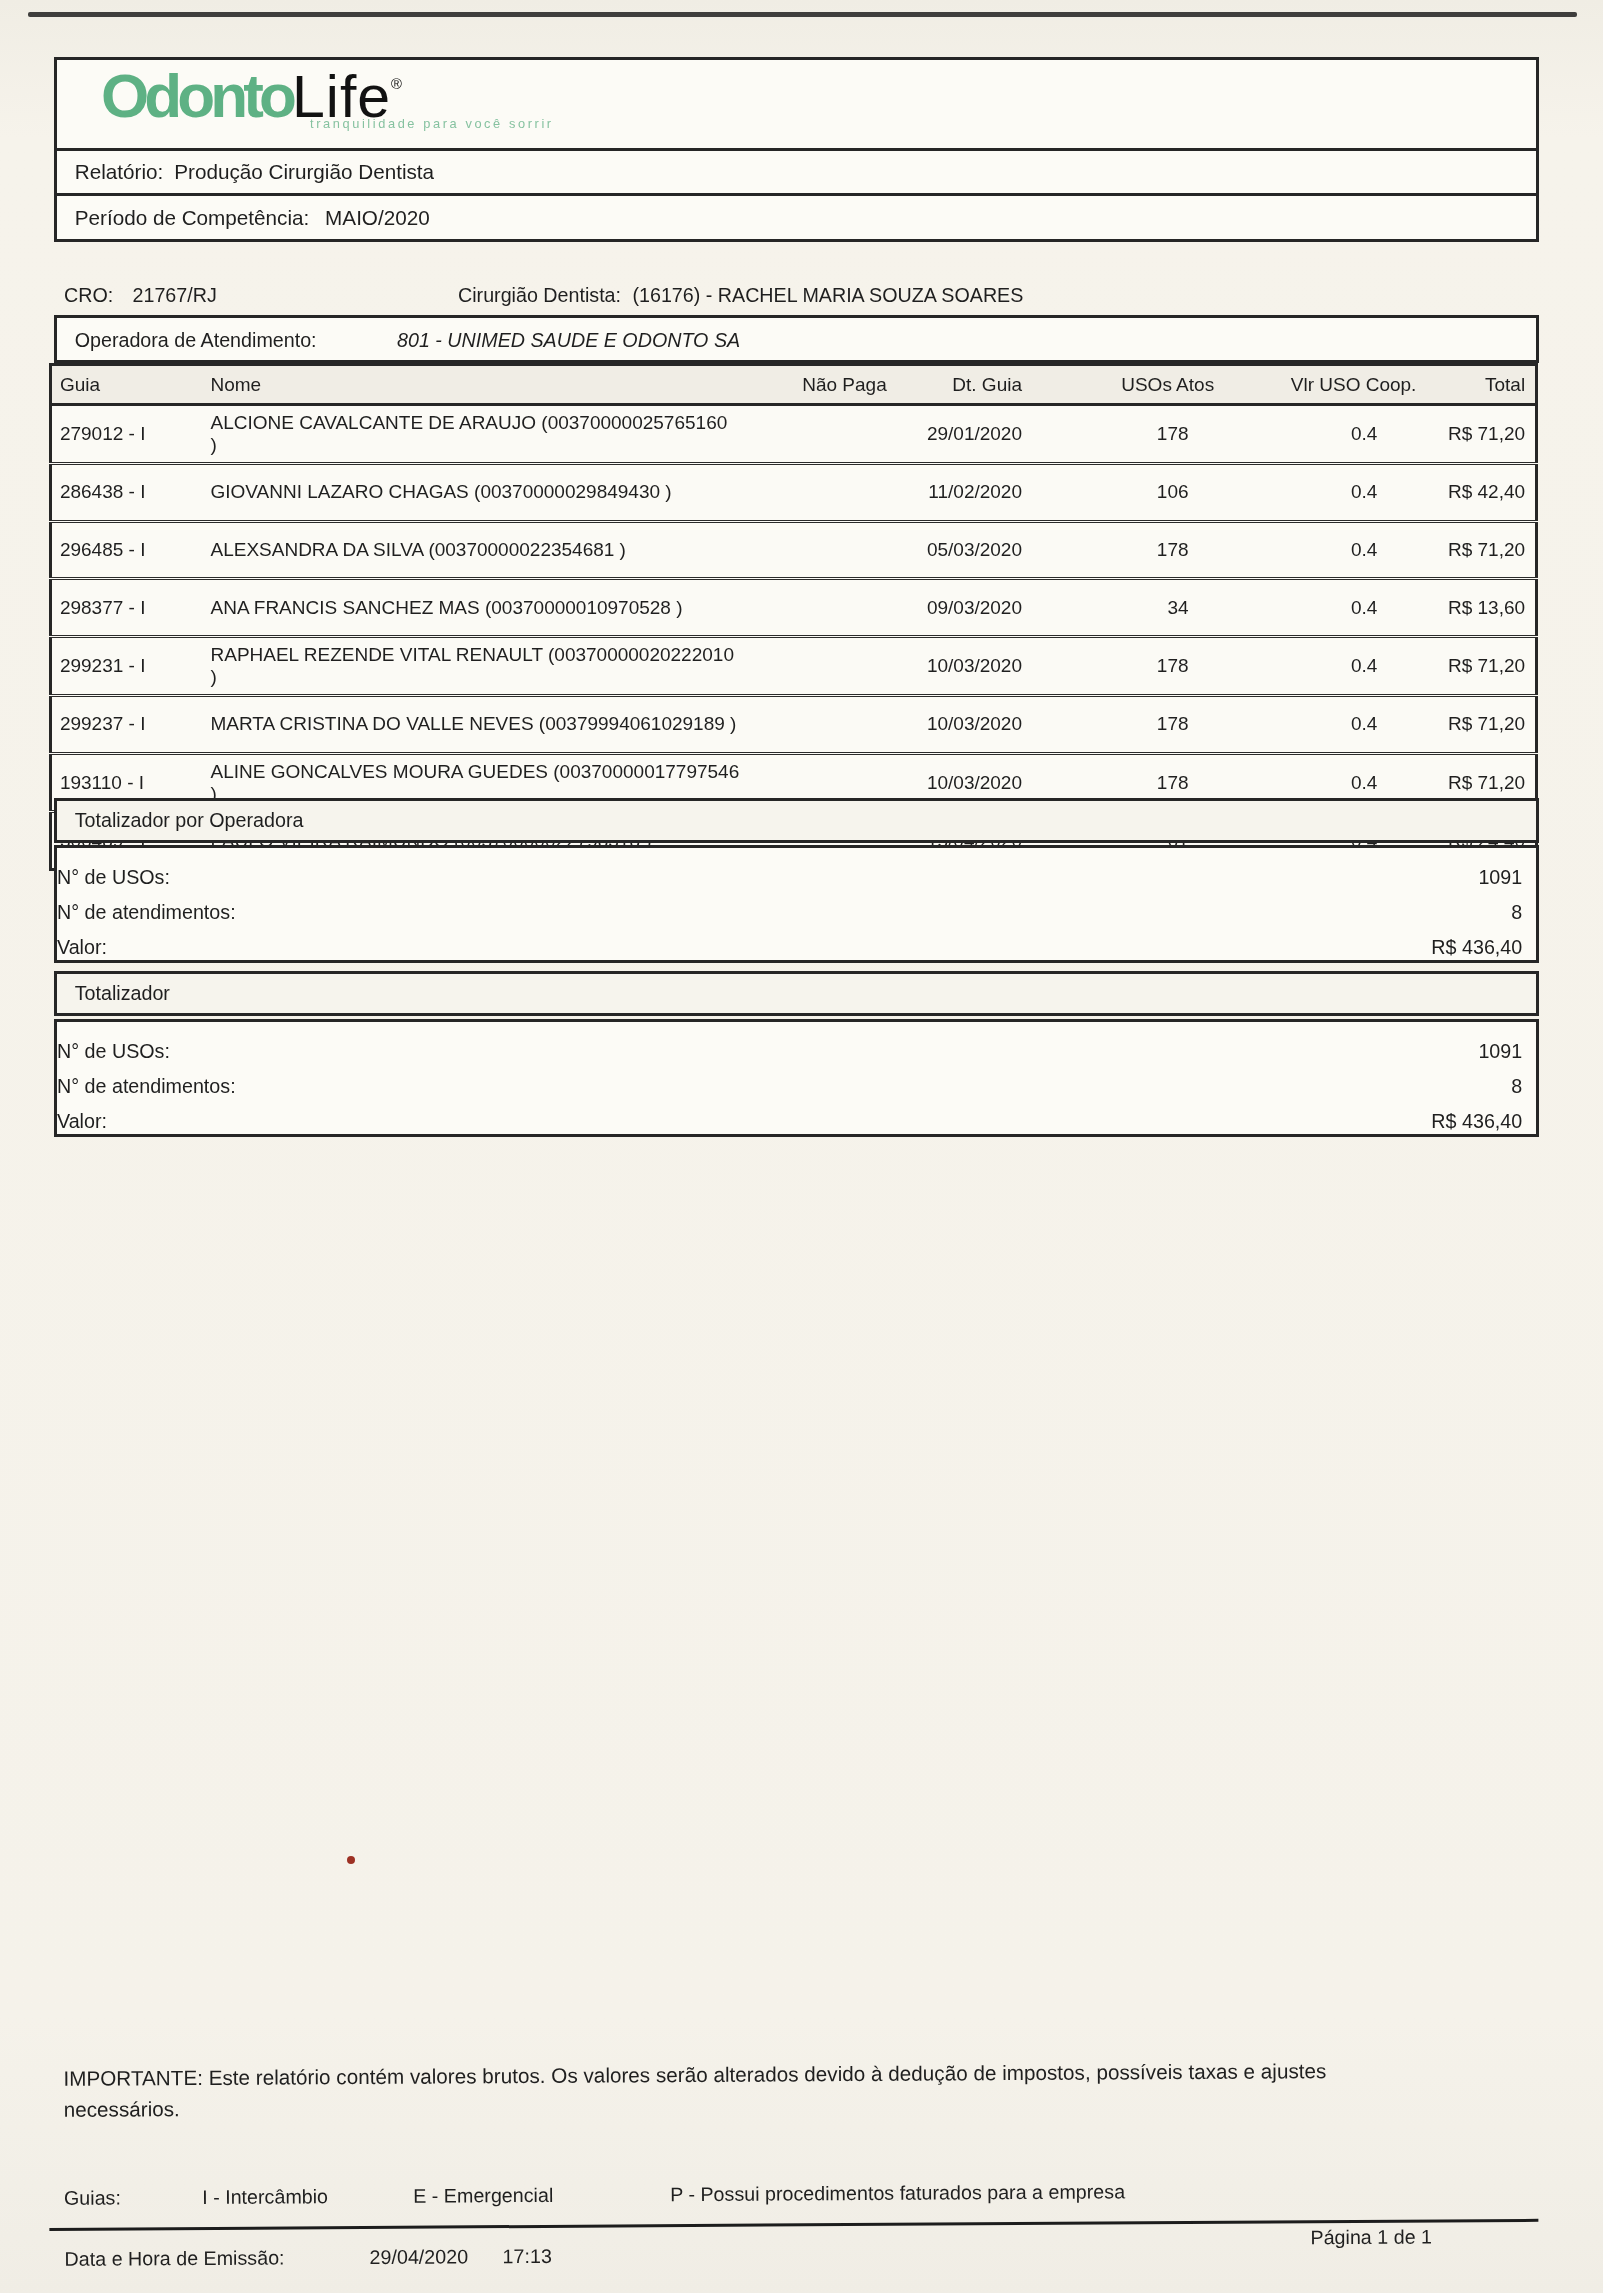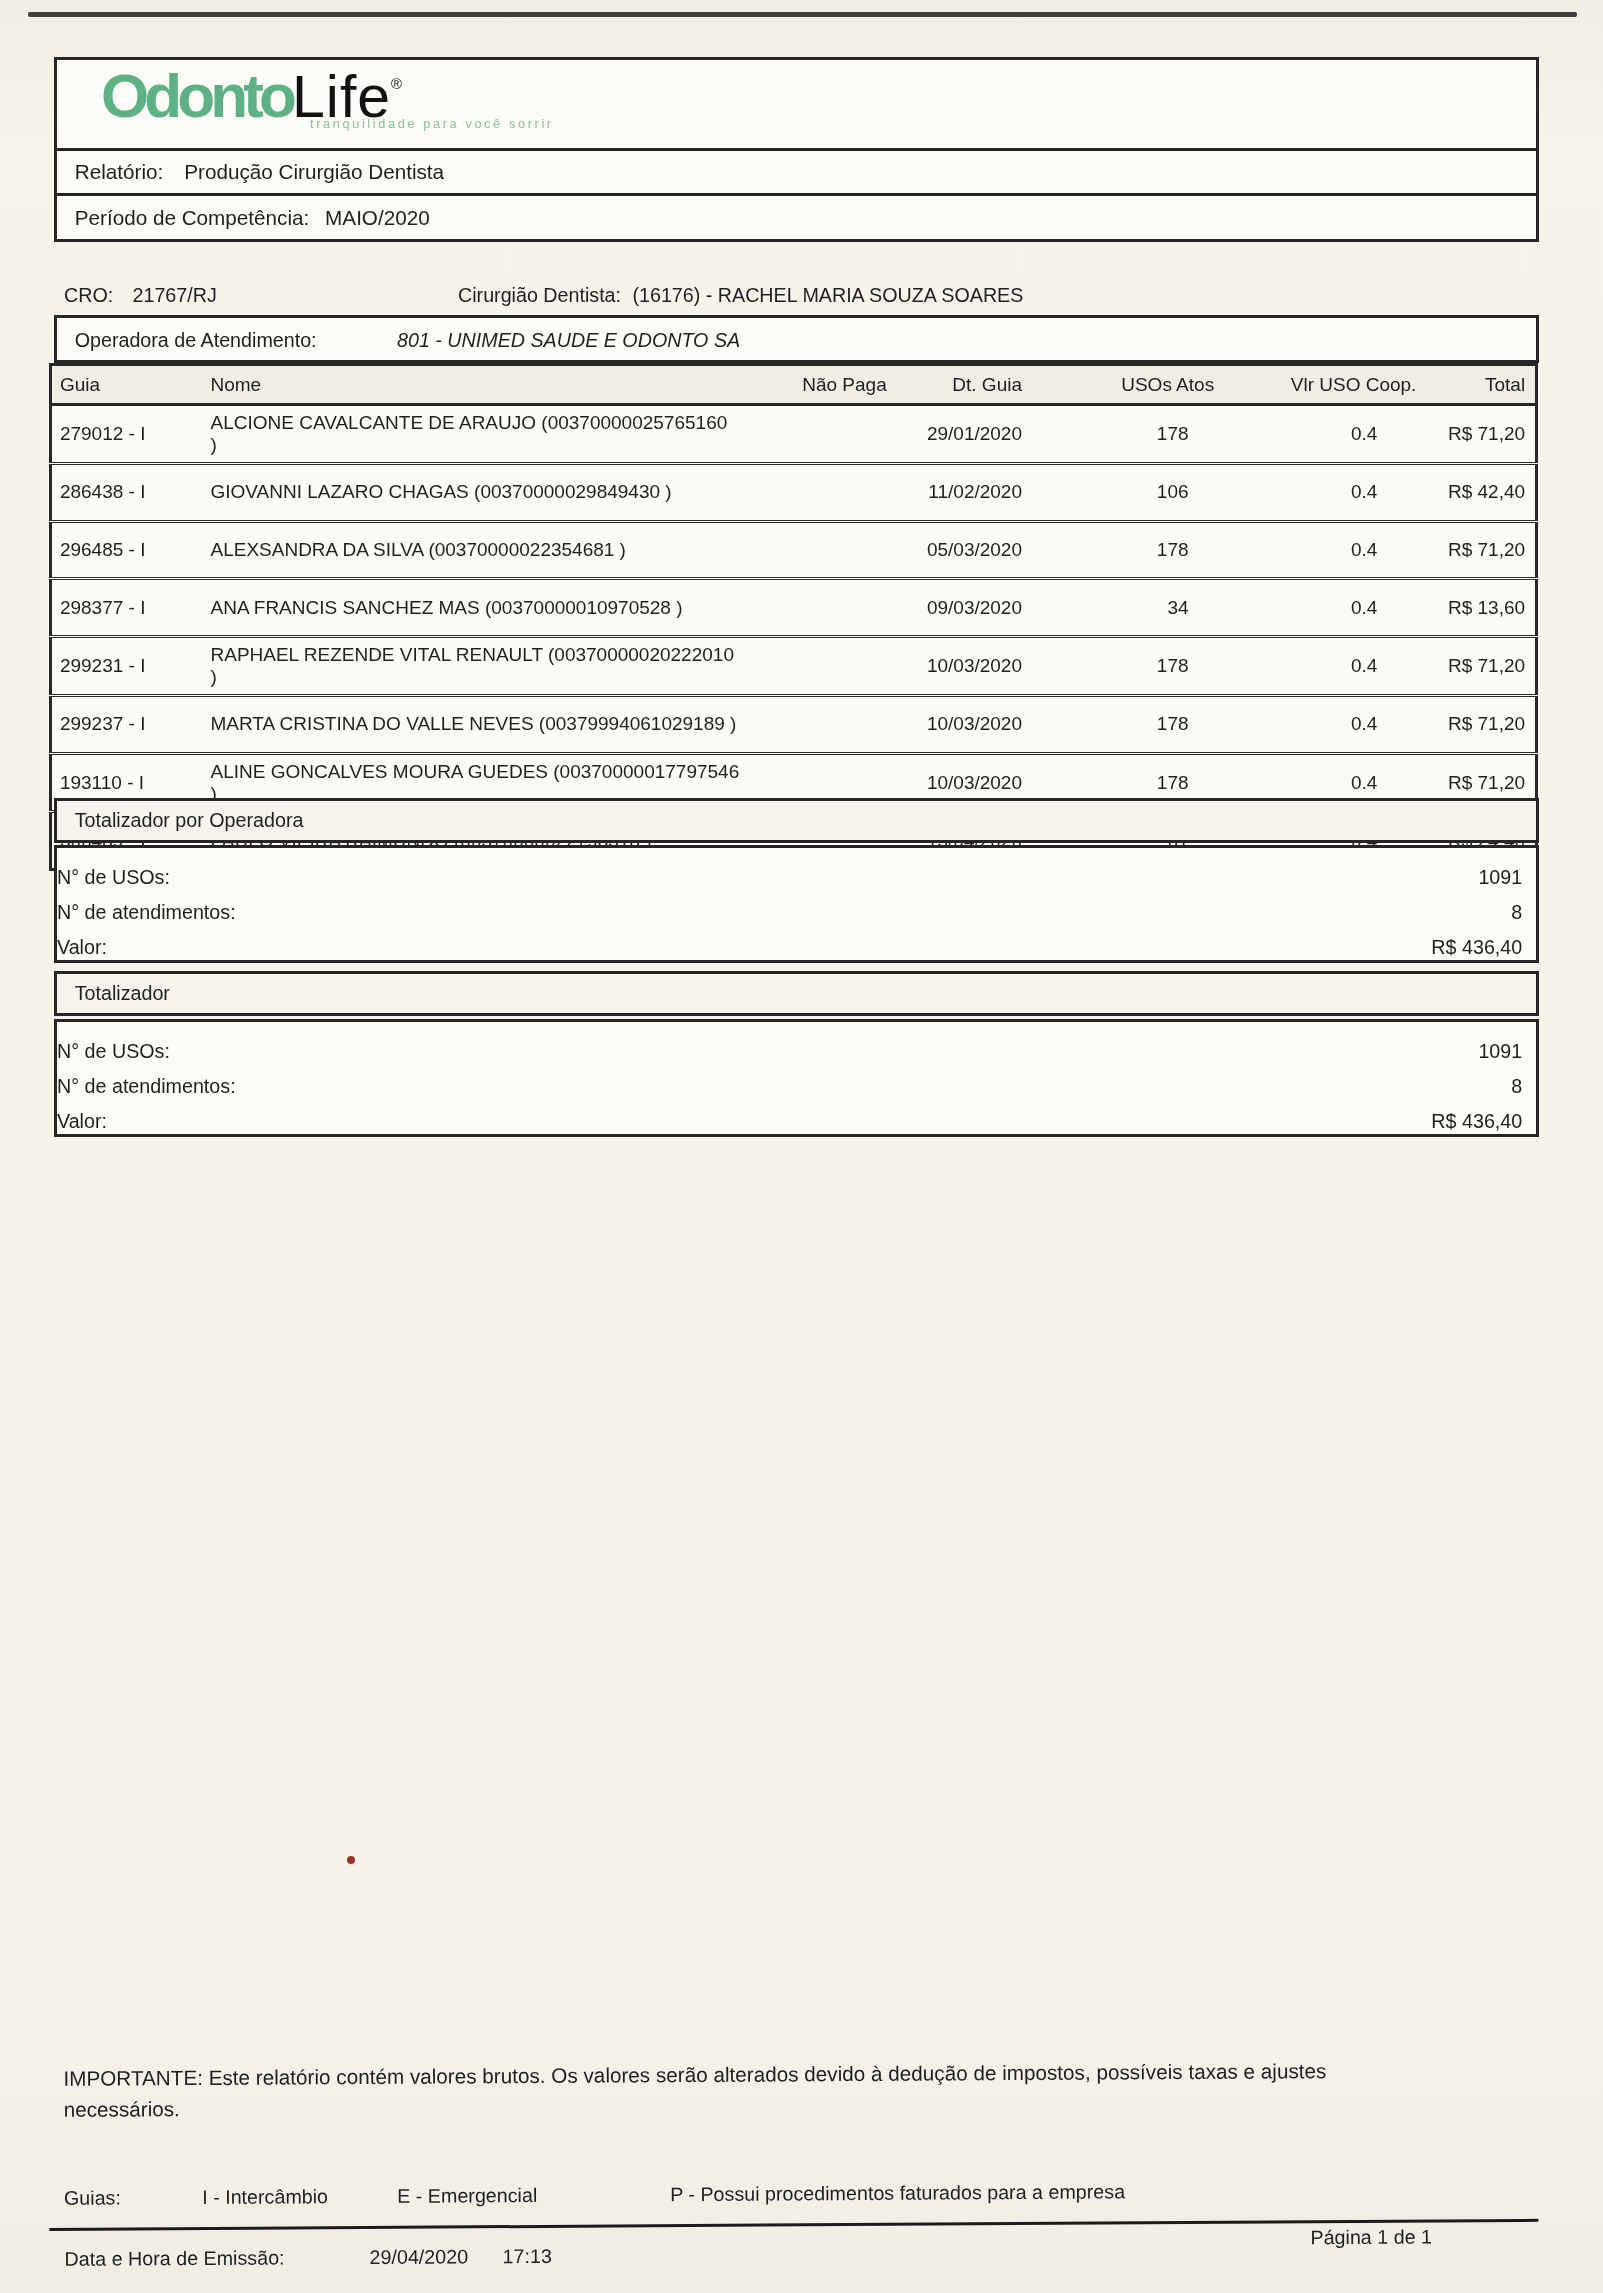--- a/index.html
+++ b/index.html
@@ -13,21 +13,21 @@
 
   
   .logo-box { left:54px; top:57px; width:1485px; height:112px; }
   .logo-wrap { padding:4.9px 0 0 44px; line-height:1; }
   .logo-odonto { font-size:62px; font-weight:700; color:#5eb184; letter-spacing:-4.9px; }
   .logo-life { font-size:59px; font-weight:400; color:#121212; letter-spacing:1px; }
   .logo-reg { font-size:14.8px; vertical-align:27.6px; color:#121212; }
   .logo-tagline { font-size:12.8px; color:#86c2a0; letter-spacing:2.6px; margin:-8.9px 0 0 209px; }
 
   
-  .report-bar { left:54px; top:148px; width:1485px; height:48px; display:flex; align-items:center; gap:21px; padding-left:17.7px; font-size:20.7px; }
+  .report-bar { left:54px; top:148px; width:1485px; height:48px; display:flex; align-items:center; gap:11px; padding-left:17.7px; font-size:20.7px; }
   .period-bar { left:54px; top:193px; width:1485px; height:49px; display:flex; align-items:center; gap:15.8px; padding-left:17.7px; font-size:20.7px; }
 
   
   .cro-line { position:absolute; left:64px; top:284px; width:1478px; font-size:19.7px; }
   .cro-label { margin-right:13.8px; }
   .dentist-span { position:absolute; left:394px; top:0; }
   .dentist-label { margin-right:5.9px; }
 
   
   .operadora-box { left:54px; top:315px; width:1485px; height:48px; font-size:19.7px; }
@@ -62,21 +62,21 @@
   .tot-value { text-align:right; }
 
   .red-dot { position:absolute; left:347px; top:1856px; width:7.9px; height:7.9px; border-radius:50%; background:#9d3124; }
 
   
   .footer { position:absolute; left:0; top:2049px; width:1604px; height:244px; transform:rotate(-0.35deg); transform-origin:39px 118px; }
   .important { position:absolute; left:64px; top:13.8px; width:1295px; font-size:20.7px; line-height:1.5; }
   .legend { position:absolute; left:49px; top:138px; width:1489px; height:31.5px; font-size:19.7px; }
   .legend-guias { position:absolute; left:14.8px; }
   .legend-i { position:absolute; left:153px; }
-  .legend-e { position:absolute; left:348px; }
+  .legend-e { position:absolute; left:364px; }
   .legend-p { position:absolute; left:621px; }
   .footer-rule { position:absolute; left:49px; top:179px; width:1489px; height:3px; background:#1c1c1c; }
   .emission { position:absolute; left:64px; top:199px; font-size:19.7px; }
   .emission-date { position:absolute; left:305px; white-space:nowrap; }
   .emission-time { position:absolute; left:438px; white-space:nowrap; }
   .page-num { position:absolute; left:1310px; top:185px; font-size:19.7px; }
 </style>
 </head>
 <body>
 

